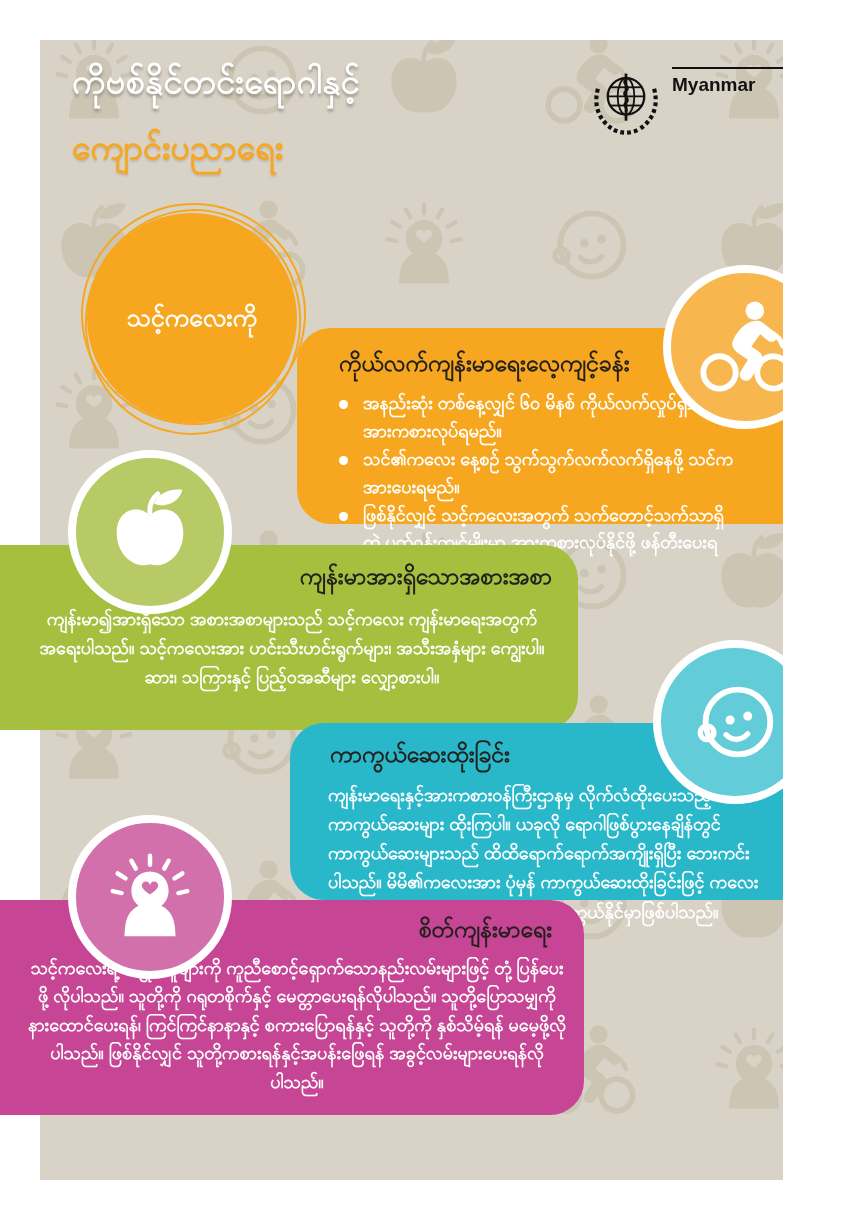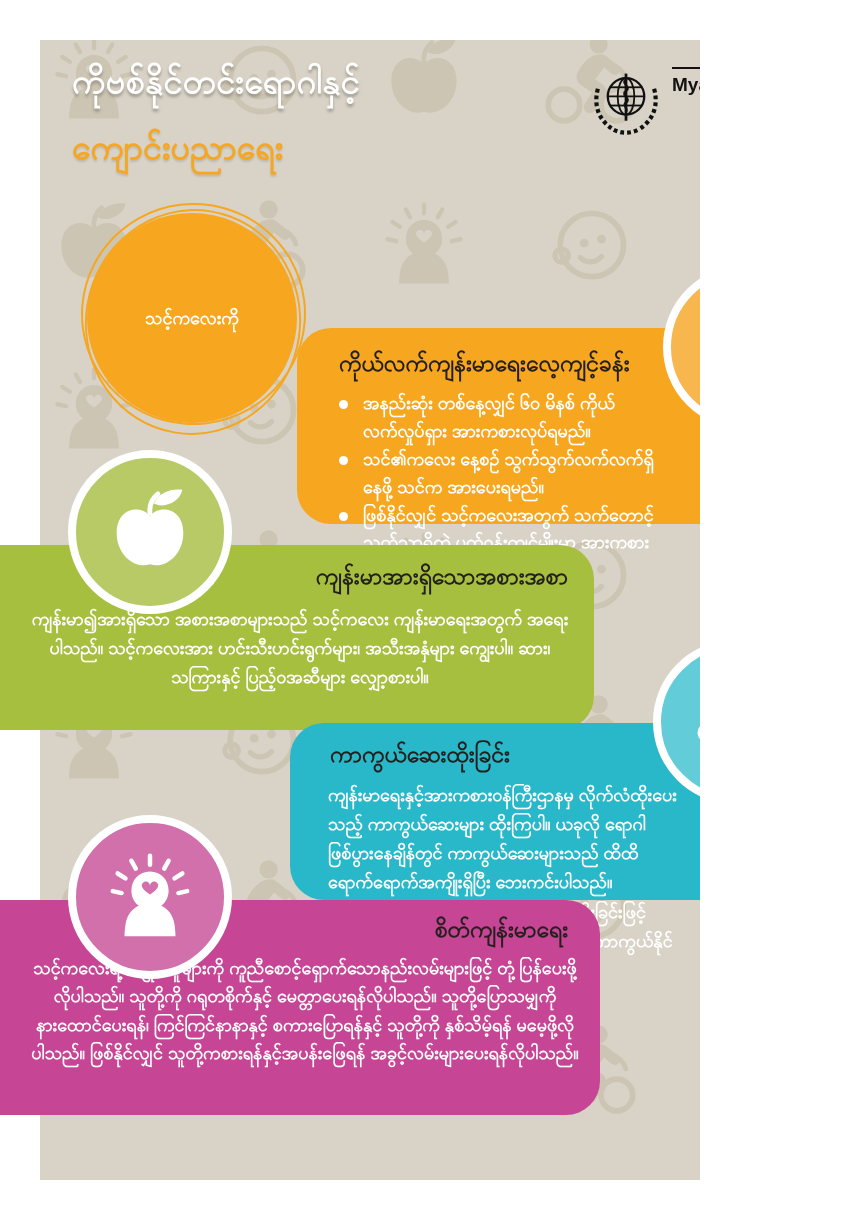--- a/index.html
+++ b/index.html
@@ -1,17 +1,17 @@
 <!DOCTYPE html>
 <html style="--c-background: #d9d3c7; --c-pattern: #cdc5b3; --c-orange: #f6a71f; --c-orange-light: #f8b64e; --c-green: #a6bf3f; --c-green-light: #b7ca65; --c-teal: #29b8ca; --c-teal-light: #63ccd9; --c-magenta: #c64594; --c-magenta-light: #d170ab; --c-dark-text: #231f1d; --c-white-text: #ffffff;"><head>
 <meta charset="utf-8">
 <style>
   html,body{margin:0;padding:0;background:#fff;}
   .poster{
-    position:relative; width:700px; height:1219px; overflow:hidden;
+    position:relative; width:783px; height:1219px; overflow:hidden;
     background:#fff; font-family:"Liberation Sans", sans-serif;
   }
   
   .bg{
     position:absolute; left:40px; top:40px; width:784px; height:1140px;
     background:var(--c-background,#d9d3c7);
   }
   .bg svg.pattern{position:absolute; inset:0; width:100%; height:100%; display:block;}
   .hidden-defs{position:absolute; width:0; height:0; overflow:hidden;}
 
@@ -31,32 +31,32 @@
   .who-text{margin-left:8px;}
   .who-text .org{font-weight:bold; font-size:22px; line-height:1.03; letter-spacing:-.2px;}
   .who-text .rule{border-top:2px solid #111; margin:7px 0 5px 0; width:172px;}
   .who-text .country{font-weight:bold; font-size:19px;}
 
   
   .intro-circle{
     position:absolute; left:87px; top:213px; width:210px; height:210px; z-index:4;
     background:var(--c-orange,#f6a71f); border-radius:50%;
     display:flex; flex-direction:column; justify-content:center; text-align:center;
-    font-weight:bold; font-size:18px; line-height:1.5;
+    font-weight:bold; font-size:25px; line-height:1.5;
   }
   .intro-circle::before, .intro-circle::after{
     content:""; position:absolute; border:2px solid var(--c-orange,#f6a71f); border-radius:50%;
   }
   .intro-circle::before{left:-6px; top:-10px; width:221px; height:218px; transform:rotate(-7deg);}
   .intro-circle::after{left:-2px; top:-4px; width:212px; height:222px; transform:rotate(9deg);}
   .intro-circle .w{color:#fff; position:relative; z-index:1;}
   .intro-circle .d{color:#231f1d; position:relative; z-index:1;}
 
   
-  .sec{position:absolute; z-index:2; color:#fff;padding-left:16px;}
+  .sec{position:absolute; z-index:2; color:#fff;}
   .sec .sec-title{font-weight:bold; font-size:23px; color:#231f1d; position:absolute;}
   .sec .sec-body{font-weight:bold; font-size:18px; line-height:1.62; position:absolute; color:#fff;}
 
   .sec-exercise{left:297px; top:328px; right:0; height:196px;
     background:var(--c-orange,#f6a71f); border-radius:34px 0 0 34px;}
   .sec-exercise .sec-title{left:42px; top:20px;}
   .sec-exercise ul{position:absolute; left:40px; right:44px; top:62px; margin:0; padding:0; list-style:none;}
   .sec-exercise li{position:relative; padding-left:26px; font-weight:bold; font-size:18px; line-height:1.55;}
   .sec-exercise li::before{content:""; position:absolute; left:2px; top:10px; width:9px; height:9px;
     border-radius:50%; background:#fff;}

